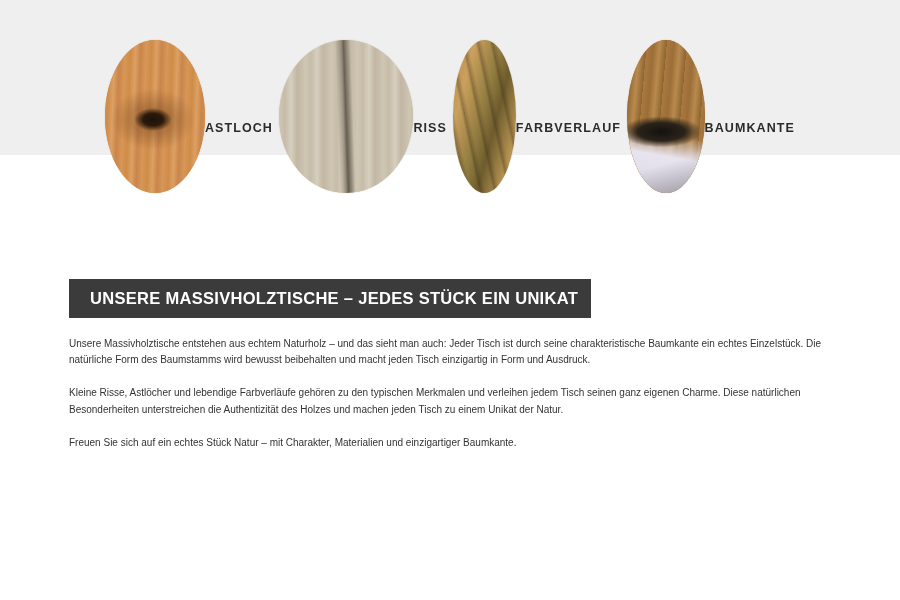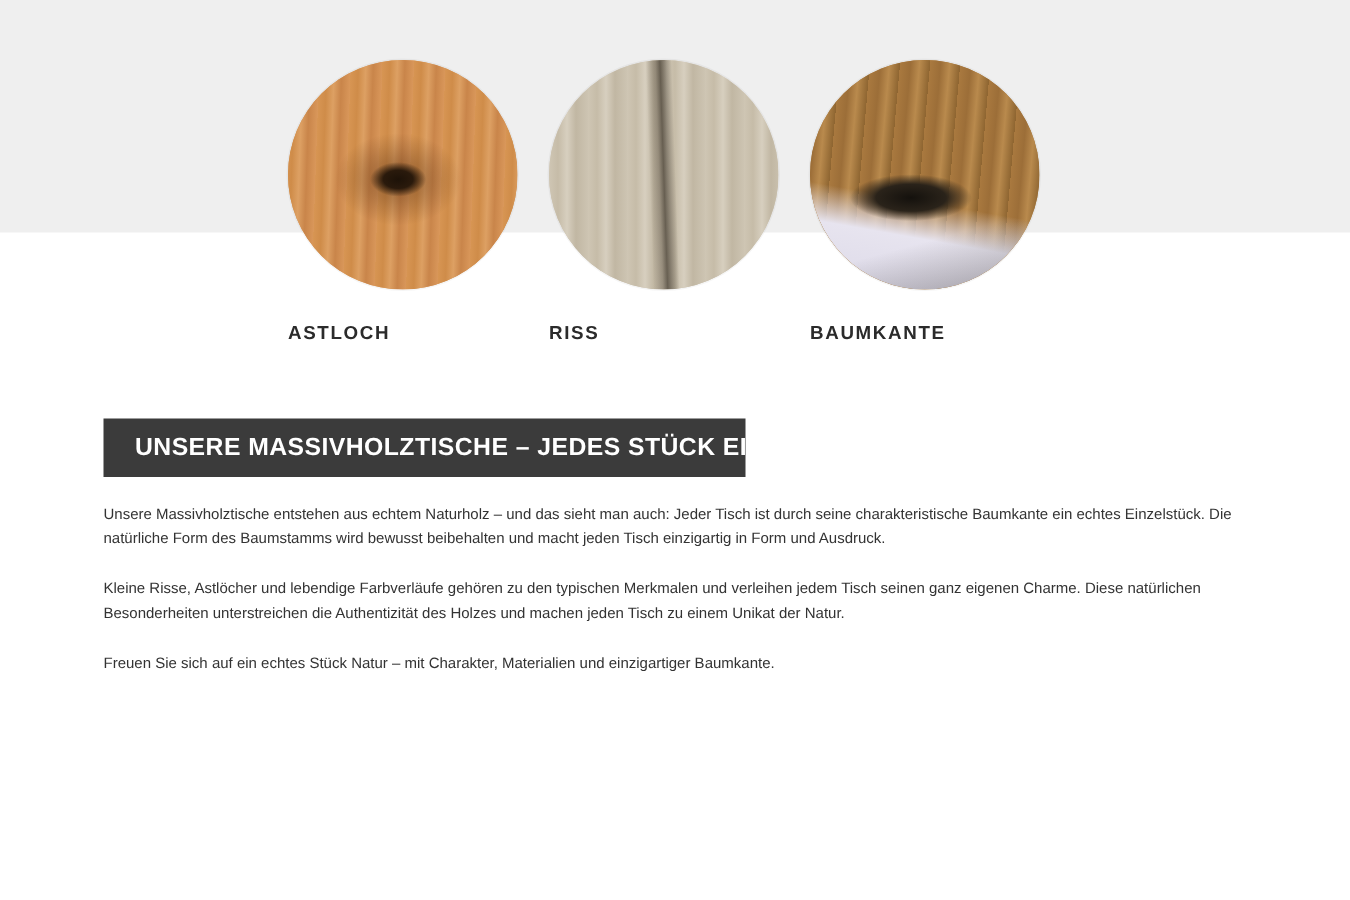--- a/index.html
+++ b/index.html
@@ -39,22 +39,22 @@
     top: 40px;
     width: 900px;
     display: flex;
     justify-content: center;
     align-items: flex-start;
     gap: 6px;
   }
   .feature {
     width: 168px;
     display: flex;
-    flex-direction: column;
-    align-items: flex-start;
+    flex-direction: row;
+    align-items: center;
   }
   .circle {
     width: 153px;
     height: 153px;
     border-radius: 50%;
     overflow: hidden;
     position: relative;
     box-shadow: 0 0 0 1px rgba(0,0,0,0.04);
   }
   .circle .grain {
@@ -125,21 +125,21 @@
     width: 100%;
     height: 30%;
     background: linear-gradient(165deg, rgba(0,0,0,0) 0 40%, rgba(30,26,20,0.35) 100%);
   }
 
   
   .headline-bar {
     position: absolute;
     left: 69px;
     top: 279px;
-    width: 428px;
+    width: 522px;
     height: 39px;
     background: #3b3b3b;
     display: flex;
     align-items: center;
     padding-left: 21px;
     box-sizing: border-box;
   }
   .headline-bar .headline-text {
     color: #ffffff;
     font-size: 16.5px;
@@ -181,20 +181,26 @@
       <div class="feature-label">ASTLOCH</div>
     </div>
 
     <div class="feature">
       <div class="circle">
         <div class="grain w-riss"></div>
       </div>
       <div class="feature-label">RISS</div>
     </div>
 
+    <div class="feature">
+      <div class="circle">
+        <div class="grain w-farbverlauf"></div>
+      </div>
+      <div class="feature-label">FARBVERLAUF</div>
+    </div>
 
     <div class="feature">
       <div class="circle">
         <div class="grain w-baumkante">
           <div class="edge-dark"></div>
         </div>
       </div>
       <div class="feature-label">BAUMKANTE</div>
     </div>
 

